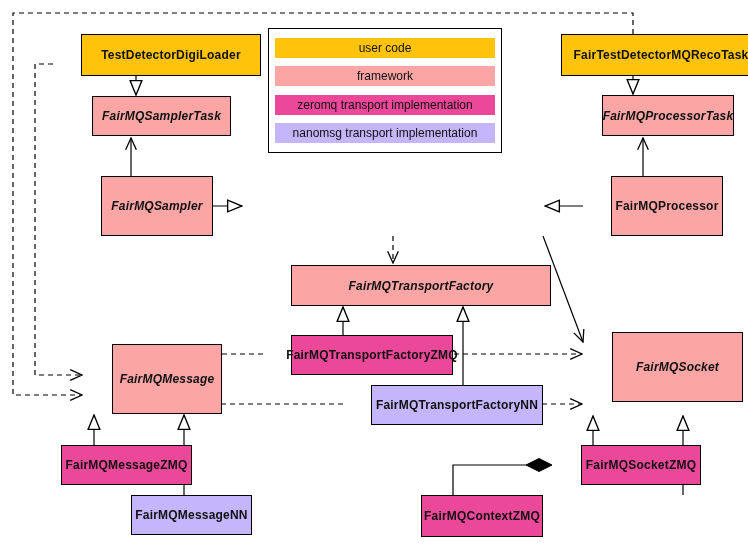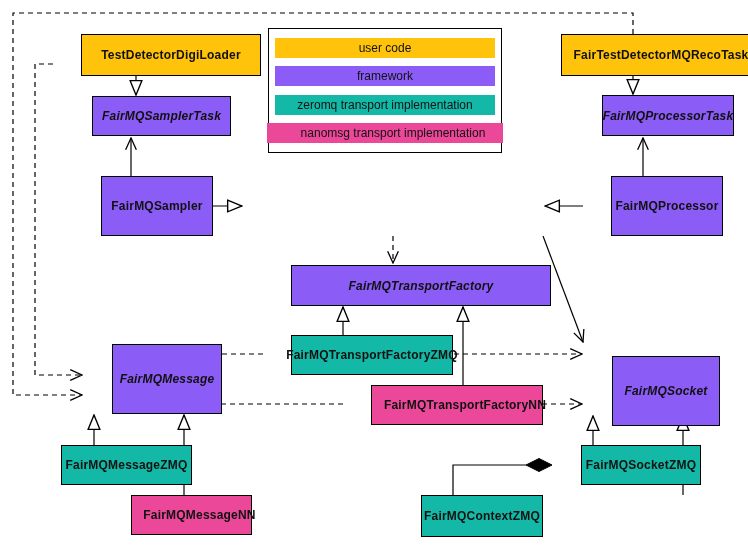--- a/index.html
+++ b/index.html
@@ -9,23 +9,23 @@
   }
   svg.edges { position:absolute; left:0; top:0; z-index:1; }
   .box {
     position:absolute; z-index:2; box-sizing:border-box;
     display:flex; align-items:center; justify-content:center;
     border:1px solid #000; font-size:12px; font-weight:bold; color:#111;
     text-align:center; letter-spacing:.2px; white-space:nowrap;margin-left:28px;
   }
   .abstract { font-style:italic; }
   .c-user { background:#FFC30B; }
-  .c-fw   { background:#8b5cf6; }
-  .c-zmq  { background:#14b8a6; }
-  .c-nn   { background:#ec4899;padding-left:16px; }
+  .c-fw   { background:#fca5a5; }
+  .c-zmq  { background:#ec4899; }
+  .c-nn   { background:#c4b5fd; }
   .legend {
     position:absolute; z-index:2; left:268px; top:28px; width:234px; height:125px;
     background:#fff; border:1px solid #000; box-sizing:border-box;
     display:flex; flex-direction:column; justify-content:space-evenly; align-items:center;
   }
   .legend .swatch {
     width:220px; height:20px; display:flex; align-items:center; justify-content:center;
     font-size:12px; font-weight:400; color:#111; white-space:nowrap;
   }
 </style>
@@ -87,34 +87,34 @@
   </div>
 
   <div class="box c-user" style="left:53px; top:34px; width:180px; height:42px;">TestDetectorDigiLoader</div>
 
   <div class="box c-user" style="left:533px; top:34px; width:200px; height:42px;">FairTestDetectorMQRecoTask</div>
 
   <div class="box c-fw abstract" style="left:64px; top:96px; width:139px; height:40px;">FairMQSamplerTask</div>
 
   <div class="box c-fw abstract" style="left:574px; top:95px; width:132px; height:41px;">FairMQProcessorTask</div>
 
-  <div class="box c-fw" style="left:73px; top:176px; width:112px; height:60px;">FairMQSampler</div>
+  <div class="box c-fw" style="left:73px; top:176px; width:112px; height:60px;font-style:italic;">FairMQSampler</div>
 
 
   <div class="box c-fw" style="left:583px; top:176px; width:112px; height:60px;">FairMQProcessor</div>
 
   <div class="box c-fw abstract" style="left:263px; top:265px; width:260px; height:41px;">FairMQTransportFactory</div>
 
   <div class="box c-zmq" style="left:263px; top:335px; width:162px; height:40px;">FairMQTransportFactoryZMQ</div>
 
   <div class="box c-nn" style="left:343px; top:385px; width:172px; height:40px;">FairMQTransportFactoryNN</div>
 
   <div class="box c-fw abstract" style="left:84px; top:344px; width:110px; height:70px;">FairMQMessage</div>
 
-  <div class="box c-fw abstract" style="left:584px; top:356px; width:108px; height:70px;text-align:right;">FairMQSocket</div>
+  <div class="box c-fw abstract" style="left:584px; top:332px; width:131px; height:70px;text-align:right;">FairMQSocket</div>
 
   <div class="box c-zmq" style="left:33px; top:445px; width:131px; height:40px;">FairMQMessageZMQ</div>
 
   <div class="box c-nn" style="left:103px; top:495px; width:121px; height:40px;">FairMQMessageNN</div>
 
   <div class="box c-zmq" style="left:393px; top:495px; width:122px; height:42px;">FairMQContextZMQ</div>
 
   <div class="box c-zmq" style="left:553px; top:445px; width:120px; height:40px;">FairMQSocketZMQ</div>
 
 

